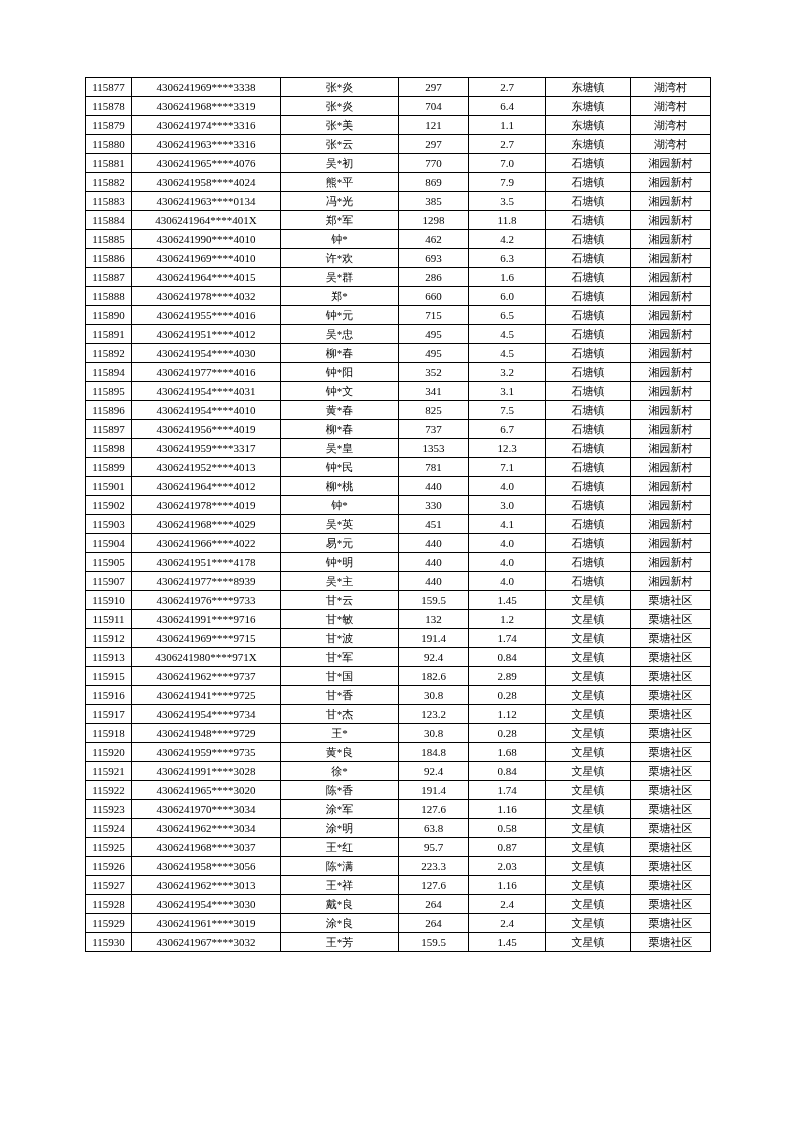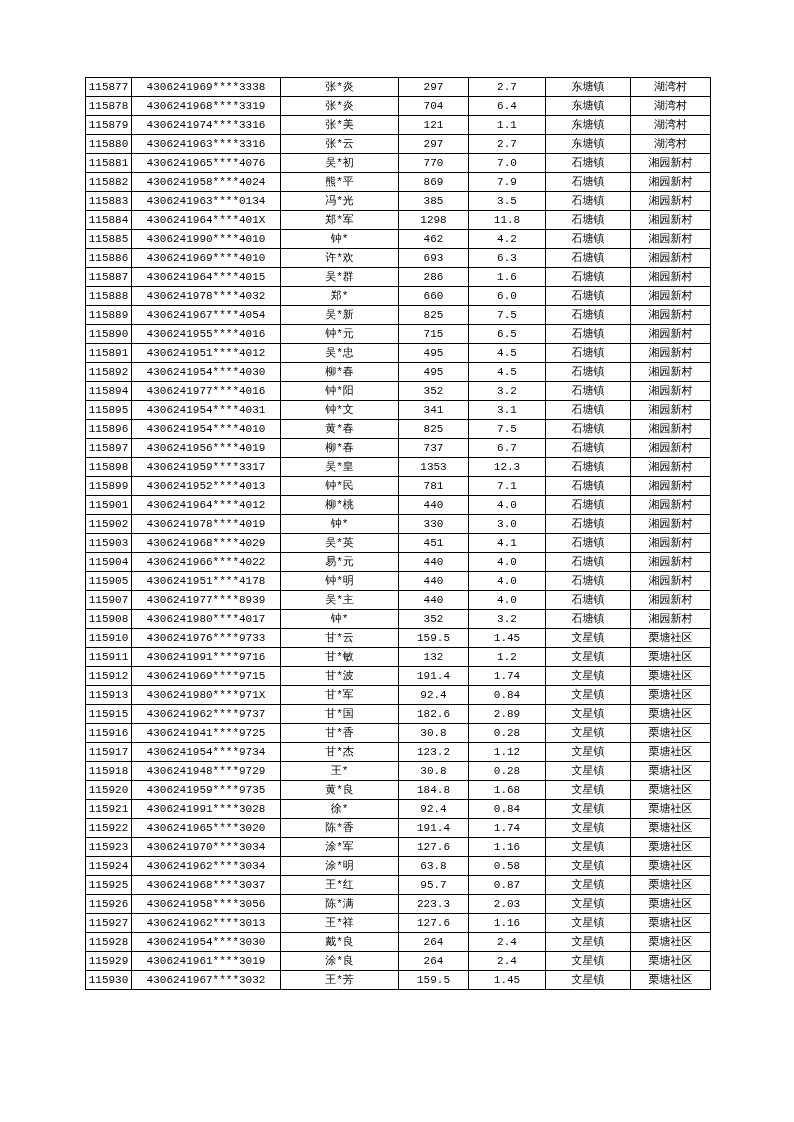--- a/index.html
+++ b/index.html
@@ -6,21 +6,21 @@
     margin: 0;
     padding: 0;
     background: #ffffff;
   }
   .page {
     position: relative;
     width: 794px;
     height: 1122px;
     background: #ffffff;
     overflow: hidden;
-    font-family: Liberation Mono, monospace;
+    font-family: Liberation Serif, serif;
     color: #000000;
   }
   table.data-table {
     position: absolute;
     left: 85px;
     top: 77px;
     border-collapse: collapse;
     table-layout: fixed;
     width: 625px;
   }
@@ -160,29 +160,20 @@
         <tr>
           <td>115888</td>
           <td>4306241978****4032</td>
           <td>郑*</td>
           <td>660</td>
           <td>6.0</td>
           <td>石塘镇</td>
           <td>湘园新村</td>
         </tr>
         <tr>
-          <td>115889</td>
-          <td>4306241967****4054</td>
-          <td>吴*新</td>
-          <td>825</td>
-          <td>7.5</td>
-          <td>石塘镇</td>
-          <td>湘园新村</td>
-        </tr>
-        <tr>
           <td>115890</td>
           <td>4306241955****4016</td>
           <td>钟*元</td>
           <td>715</td>
           <td>6.5</td>
           <td>石塘镇</td>
           <td>湘园新村</td>
         </tr>
         <tr>
           <td>115891</td>
@@ -304,29 +295,20 @@
         <tr>
           <td>115907</td>
           <td>4306241977****8939</td>
           <td>吴*主</td>
           <td>440</td>
           <td>4.0</td>
           <td>石塘镇</td>
           <td>湘园新村</td>
         </tr>
         <tr>
-          <td>115908</td>
-          <td>4306241980****4017</td>
-          <td>钟*</td>
-          <td>352</td>
-          <td>3.2</td>
-          <td>石塘镇</td>
-          <td>湘园新村</td>
-        </tr>
-        <tr>
           <td>115910</td>
           <td>4306241976****9733</td>
           <td>甘*云</td>
           <td>159.5</td>
           <td>1.45</td>
           <td>文星镇</td>
           <td>栗塘社区</td>
         </tr>
         <tr>
           <td>115911</td>

